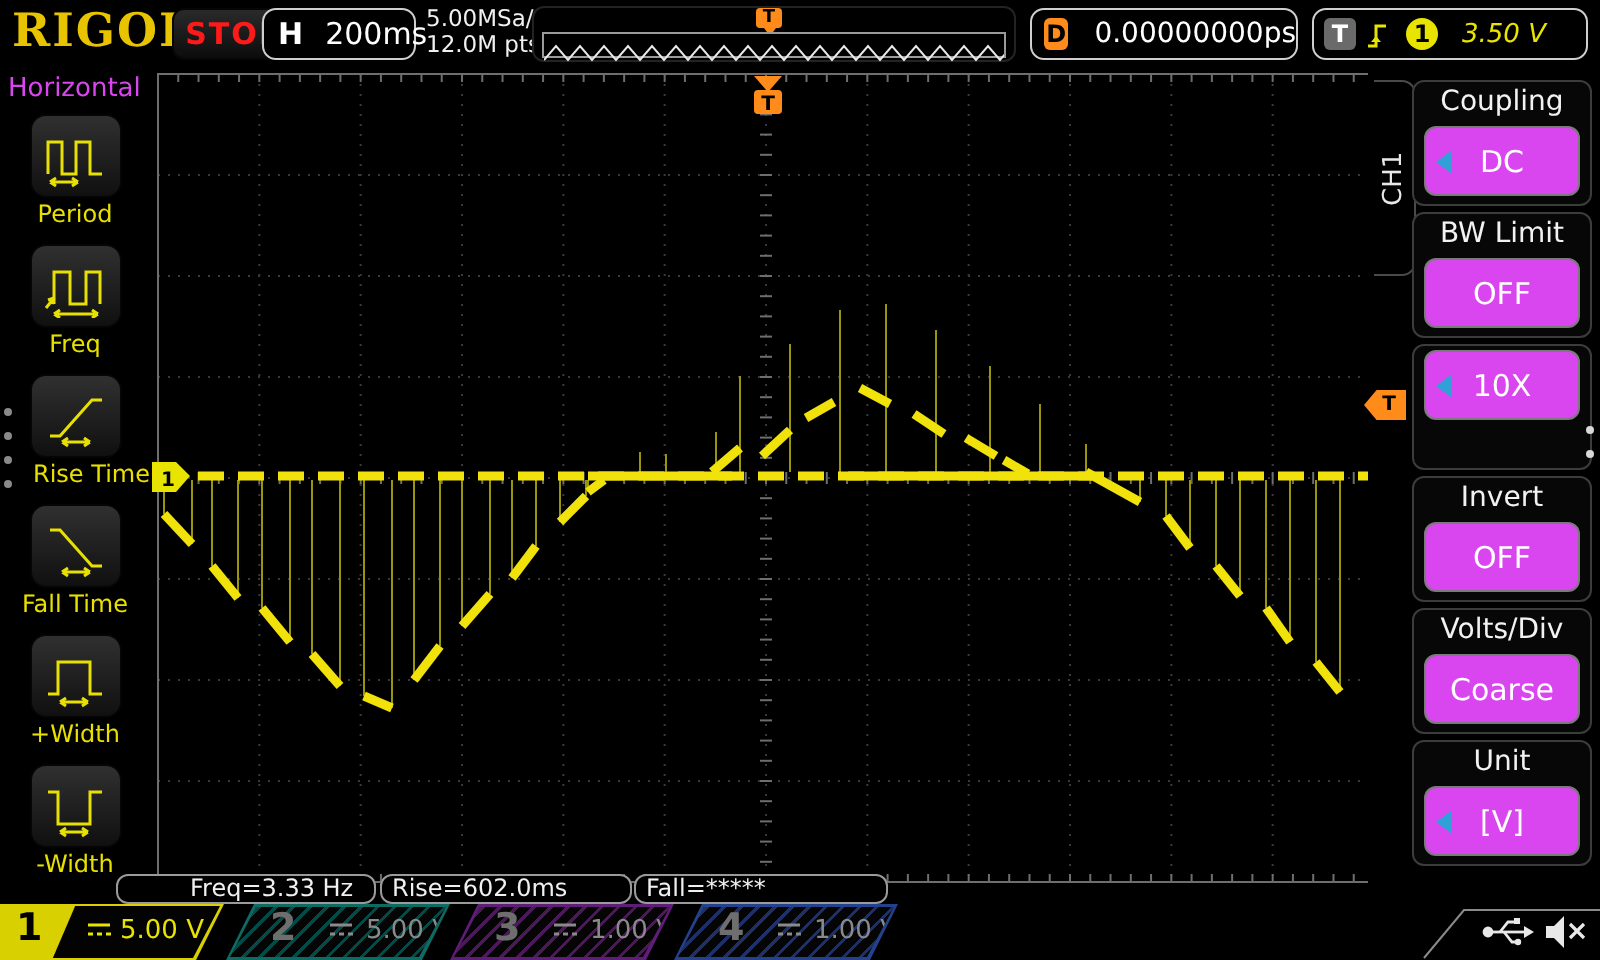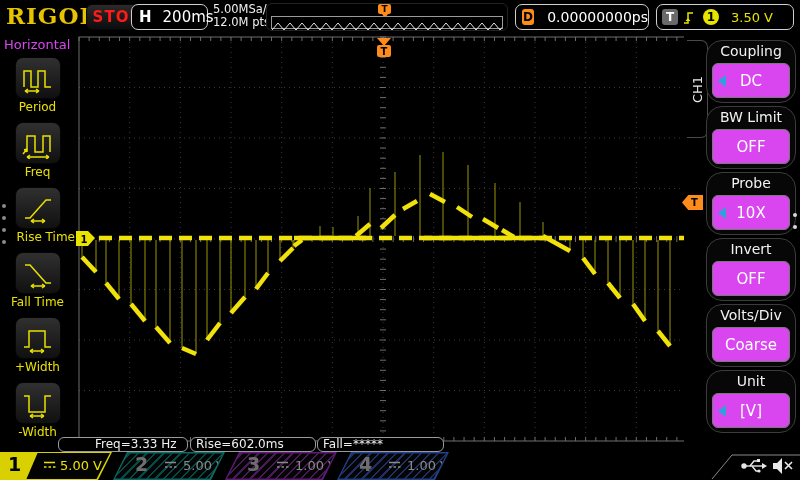--- a/index.html
+++ b/index.html
@@ -30,39 +30,39 @@
         border:1px solid #cfcfcf;background:#000;display:flex;align-items:center;}
   .dbadge{width:16px;height:16px;margin-left:6px;background:#ff8c1a;border-radius:3px;color:#000;
         font-weight:bold;font-size:12px;text-align:center;line-height:16px;}
   .dval{font-size:14px;color:#fff;margin-left:13px;}
   .tbox{position:absolute;left:656px;top:4px;width:138px;height:26px;border-radius:7px;
         border:1px solid #cfcfcf;background:#000;display:flex;align-items:center;}
   .tbadge{width:16px;height:16px;margin-left:5px;background:#6a6a6a;border-radius:3px;color:#fff;
         font-weight:bold;font-size:12px;text-align:center;line-height:16px;}
   .chbadge{width:16px;height:16px;margin-left:5px;background:#e8e400;border-radius:8px;color:#000;
         font-weight:bold;font-size:12px;text-align:center;line-height:16px;}
-  .tlevel{font-size:13px;color:#e8e400;margin-left:12px;}
+  .tlevel{font-size:13px;color:#e8e400;margin-left:12px;font-style:italic;}
   
   .leftmenu{position:absolute;left:0;top:33px;width:75px;height:414px;background:#000;}
   .lm-title{font-size:13px;color:#d946ef;padding:4px 0 0 4px;}
   .lm-item{position:absolute;left:0;width:75px;text-align:center;}
   .lm-btn{margin:0 auto;width:46px;height:42px;border-radius:8px;
         background:linear-gradient(#303030,#101010);border:1px solid #050505;
         display:flex;align-items:center;justify-content:center;}
   .lm-label{font-size:12px;color:#e8e000;margin-top:1px;white-space:nowrap;}
   .lm-dots{position:absolute;left:2px;top:163px;}
   .lm-dots span{display:block;width:4px;height:4px;border-radius:2px;background:#8a8a8a;margin:8px 0;}
   
   .rightmenu{position:absolute;left:684px;top:33px;width:116px;height:414px;background:#000;}
   .ch-tab{position:absolute;left:3px;top:7px;width:21px;height:98px;border:1px solid #4a4a4a;
         border-right:none;border-radius:7px 0 0 7px;color:#e8e8e8;font-size:13px;
         display:flex;align-items:center;justify-content:center;
         writing-mode:vertical-rl;transform:rotate(180deg);}
   .rm-item{position:absolute;left:22px;width:90px;height:63px;border:1px solid #3c3c3c;
-        border-radius:16px;background:#070707;}
+        border-radius:6px;background:#070707;}
   .rm-label{font-size:14px;color:#f2f2f2;text-align:center;height:20px;line-height:20px;}
   .rm-value{position:relative;margin:2px 5px 0 5px;height:35px;border:1px solid #7a7a7a;border-radius:6px;
         background:#d946ef;color:#fff;font-size:15px;display:flex;align-items:center;justify-content:center;}
   .rm-arrow{position:absolute;left:5px;top:11px;width:0;height:0;
         border-top:6px solid transparent;border-bottom:6px solid transparent;border-right:8px solid #2fa0d8;}
   .trig-tag{position:absolute;left:682px;top:195px;width:21px;height:15px;background:#ff8c1a;
         clip-path:polygon(0 50%,30% 0,100% 0,100% 100%,30% 100%);
         color:#000;font-weight:bold;font-size:10px;text-align:center;line-height:15px;padding-left:4px;}
   .rm-dots{position:absolute;left:793px;top:205px;}
   .rm-dots span{display:block;width:4px;height:4px;border-radius:2px;background:#d8d8d8;margin:8px 0;}
@@ -520,21 +520,20 @@
             <span>DC</span>
           </div>
         </div>
         <div class="rm-item" style="top: 73px;">
           <div class="rm-label">BW Limit</div>
           <div class="rm-value">
             <span>OFF</span>
           </div>
         </div>
         <div class="rm-item" style="top: 139px;">
-          <div class="rm-label">Probe</div>
           <div class="rm-value">
             <span class="rm-arrow"></span>
             <span>10X</span>
           </div>
         </div>
         <div class="rm-item" style="top: 205px;">
           <div class="rm-label">Invert</div>
           <div class="rm-value">
             <span>OFF</span>
           </div>

